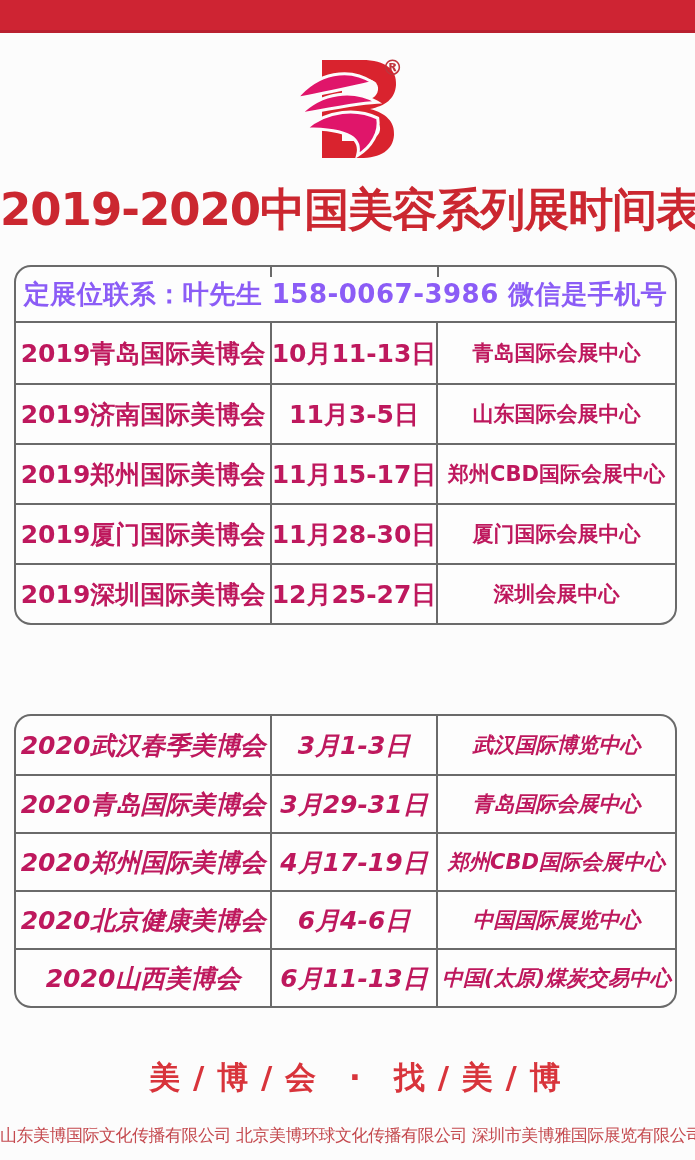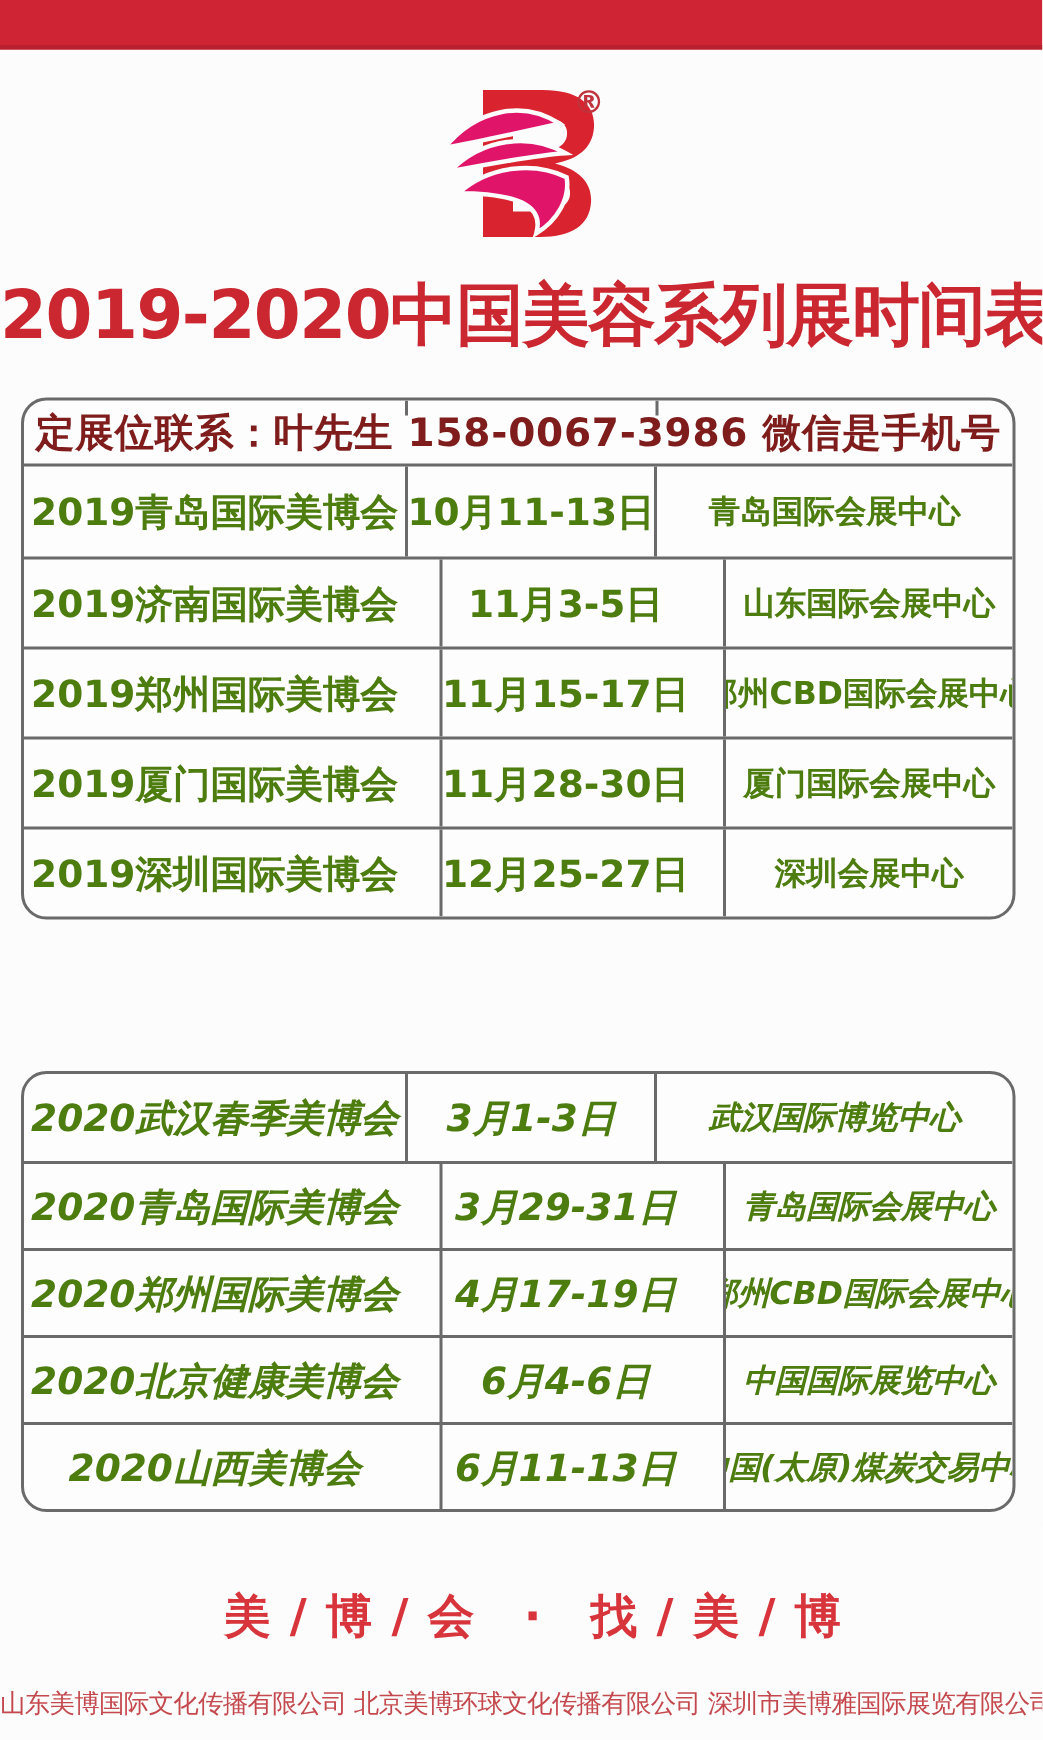--- a/index.html
+++ b/index.html
@@ -49,51 +49,51 @@
     left: 14px;
     width: 663px;
     border: 2px solid #6a6a6a;
     border-radius: 17px;
     background: #fdfdfd;
     overflow: hidden;
   }
   .t2019 { top: 265px; }
   .t2020 { top: 714px; }
   .contact-row {
-    height: 44px;
+    height: 56px;
     display: flex;
     align-items: center;
     justify-content: center;
     border-bottom: 2px solid #6a6a6a;
     font-size: 26px;
     font-weight: bold;
-    color: #7f1d1d;
+    color: #8b5cf6;
     white-space: nowrap;
     letter-spacing: 0.5px;
   }
   .tick {
     position: absolute;
     top: 0;
     width: 2px; height: 10px;
     background: #6a6a6a;
   }
   .tick.c1 { left: 254px; }
   .tick.c2 { left: 421px; }
   .row {
     display: grid;
     grid-template-columns: 254px 166px auto;
     height: 60px;
   }
   .t2020 .row { height: 58px; font-style: italic; }
-  .row + .row { border-top: 2px solid #6a6a6a; gap: 23px; }
+  .row + .row { border-top: 2px solid #6a6a6a; }
   .cell {
     display: flex;
     align-items: center;
     justify-content: center;
-    color: #4d7c0f;
+    color: #be185d;
     font-size: 25px;
     font-weight: 600;
     white-space: nowrap;
     overflow: hidden;
   }
   .cell + .cell { border-left: 2px solid #6a6a6a; }
   .cell.venue { font-size: 21px; }
   .slogan {
     position: absolute;
     left: 0; top: 1057px;

